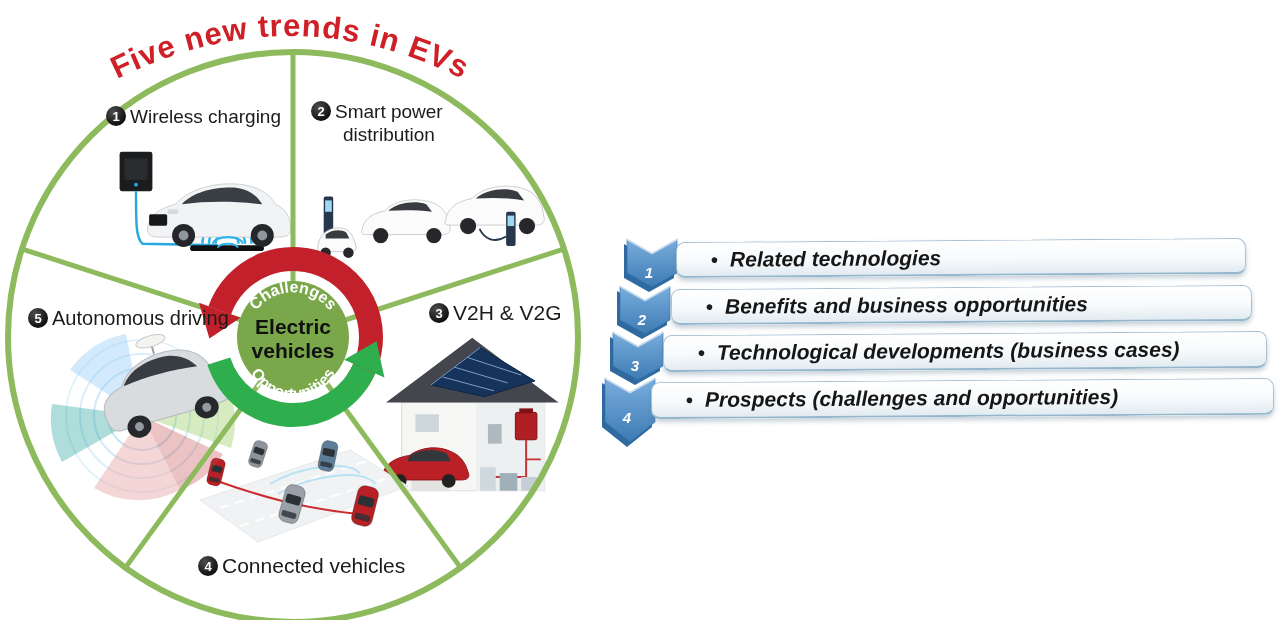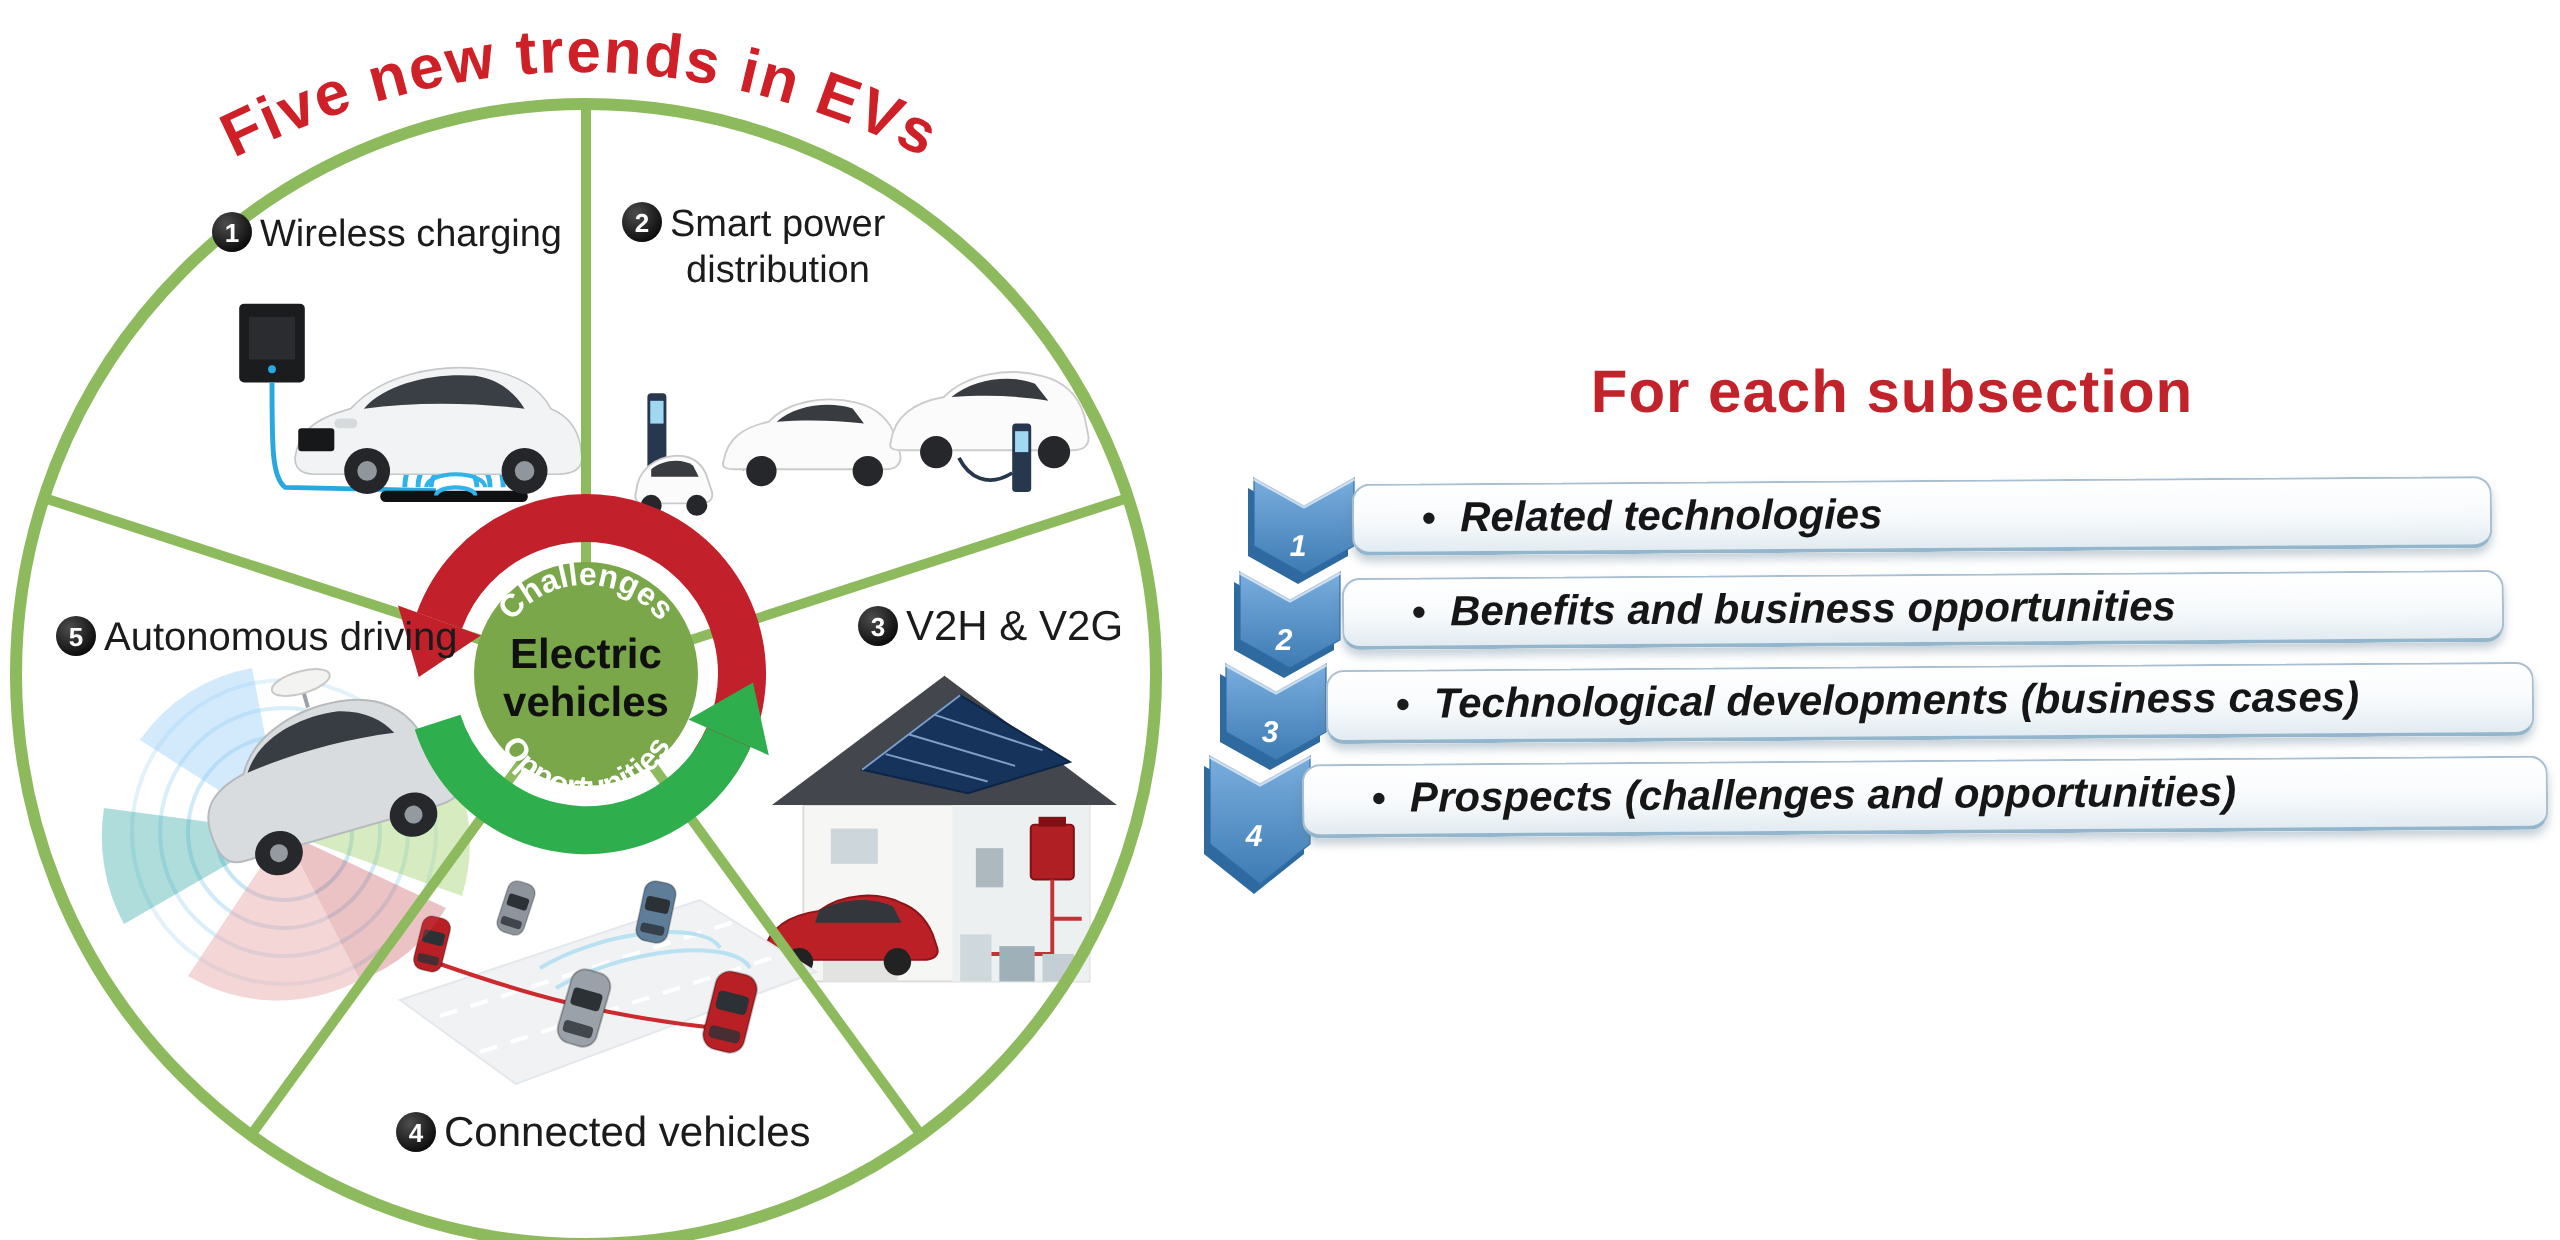--- a/index.html
+++ b/index.html
@@ -246,21 +246,20 @@
       <text class="badge-num" x="38" y="323">5</text>
       <text class="seg-label" x="52" y="325" font-size="20">Autonomous driving</text>
     </g>
 
     <text class="arc-title" text-anchor="middle">
       <textPath href="#titleArc" startOffset="50%">Five new trends in EVs</textPath>
     </text>
   </svg>
 
   <div class="panel">
-    <div class="panel-title">For each subsection</div>
 
     <svg class="chev chev1" width="56" height="60" viewBox="0 0 56 60">
       <defs>
           <linearGradient id="chevGrad" x1="0" y1="0" x2="0" y2="1">
         <stop offset="0%" stop-color="#7aaede"></stop>
             <stop offset="100%" stop-color="#3d7bb3"></stop>
       </linearGradient>
         </defs>
       <polygon points="0,8 25,22 50,8 50,42 25,56 0,42" fill="#2e699f"></polygon>
       <polygon points="3,3 28,17 53,3 53,37 28,51 3,37" fill="url(#chevGrad)" stroke="#2f6ea8" stroke-width="0.6"></polygon>

